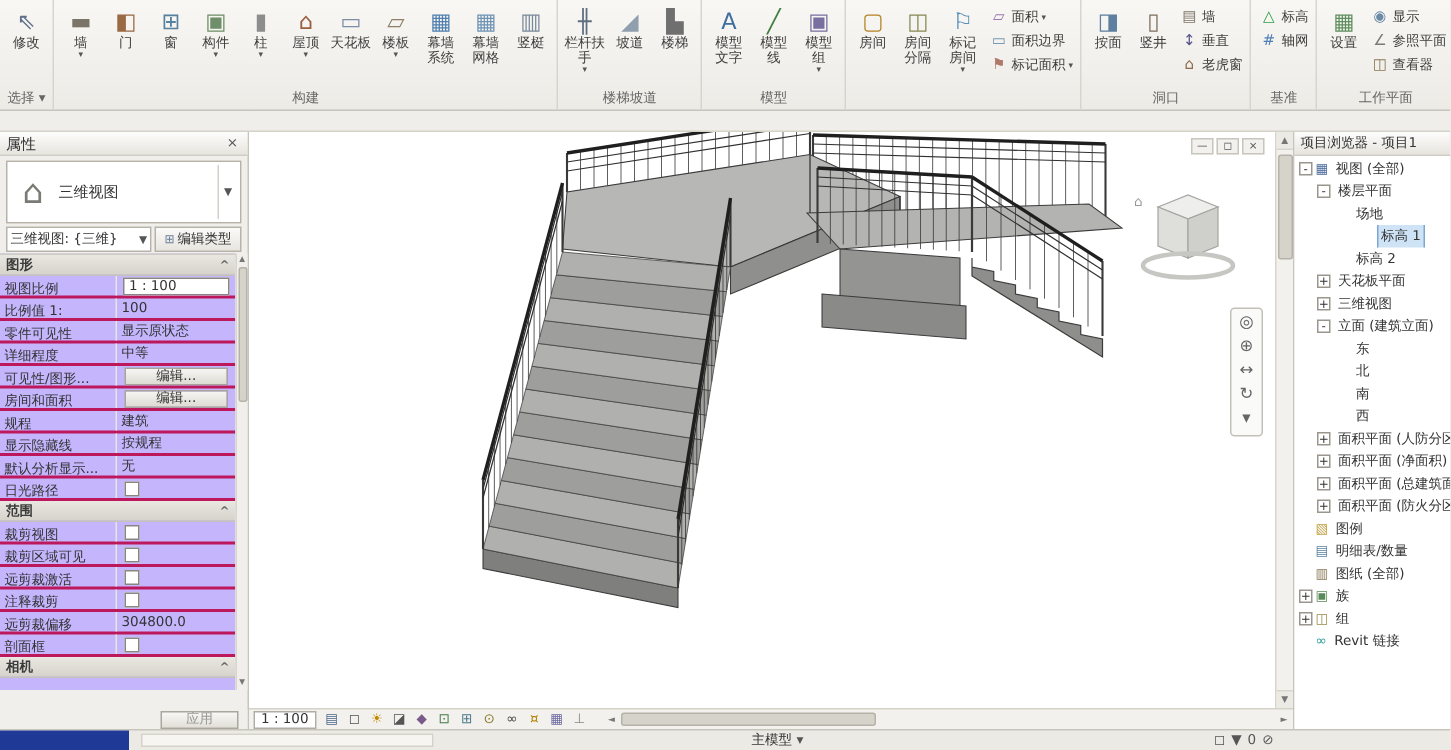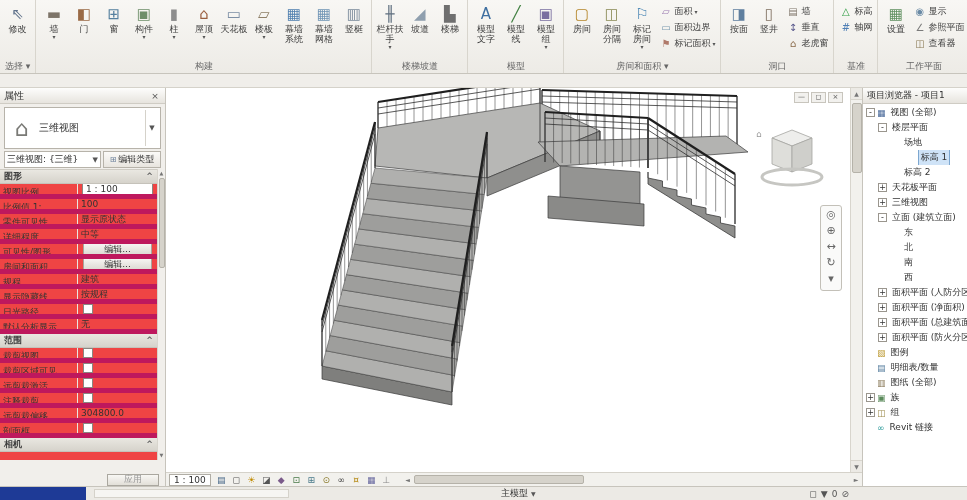--- a/index.html
+++ b/index.html
@@ -29,24 +29,24 @@
 .panel-header .close{margin-left:auto;font-size:9px;color:#555;width:12px;text-align:center}
 .type-selector{margin:3px 4px 2px;height:42px;background:#fff;border:1px solid #b7b3aa;display:flex;align-items:center;padding:2px}
 .ts-icon{width:30px;height:34px;font-size:22px;color:#7a7a76;display:flex;align-items:center;justify-content:center;flex:none}
 .ts-label{font-size:10px;padding-left:2px}
 .ts-arrow{margin-left:auto;width:13px;align-self:stretch;border-left:1px solid #d5d2ca;display:flex;align-items:center;justify-content:center;font-size:7px;color:#555}
 .filter-row{display:flex;margin:0 4px 2px;gap:2px;height:17px}
 .combo{flex:1;background:#fff;border:1px solid #b7b3aa;font-size:9px;display:flex;align-items:center;padding:4px 2px;overflow:hidden;white-space:nowrap}
 .combo .carr{margin-left:auto;font-size:7px;color:#555}
 .edit-type-btn{width:58px;background:linear-gradient(#fbfaf8,#e8e5df);border:1px solid #b7b3aa;font-size:9px;display:flex;align-items:center;justify-content:center;gap:2px;white-space:nowrap}
 .etb-icon{font-size:8px;color:#6a7f9a}
-.prop-grid{position:absolute;top:81px;bottom:26px;left:0;right:8px;overflow:hidden;border-top:1px solid #cfccc4;background:#ef4444}
+.prop-grid{position:absolute;top:81px;bottom:26px;left:0;right:8px;overflow:hidden;border-top:1px solid #cfccc4;background:#c4b5fd}
 .prop-section{height:14px;background:linear-gradient(#e9e7e1,#d6d3cb);border-bottom:1px solid #c5c2ba;display:flex;align-items:center;padding:0 4px;font-weight:bold;font-size:9px;color:#3c3c3c}
 .prop-section .chev{margin-left:auto;font-size:8px;color:#666}
-.prop-row{display:flex;height:15px;border-bottom:5px solid #be185d;font-size:9px;align-items:stretch}
+.prop-row{display:flex;height:15px;border-bottom:2px solid #be185d;font-size:9px;align-items:stretch}
 .prop-label{width:78px;padding:2px 3px 0;border-right:1px solid #e8e6e0;white-space:nowrap;overflow:hidden;color:#333;flex:none}
 .prop-value{flex:1;padding:0 3px;display:flex;align-items:center;white-space:nowrap;overflow:hidden}
 .prop-input{flex:1;margin:1px;border:1px solid #8a8781;background:#fff;display:flex;align-items:center;padding:0 3px}
 .prop-btn{flex:1;height:12px;margin:1px 2px;background:linear-gradient(#f6f5f2,#dedbd4);border:1px solid #a8a49c;font-size:9px;display:flex;align-items:center;justify-content:center;color:#333}
 .checkbox{width:10px;height:10px;border:1px solid #8a8781;background:#fff;margin-left:2px}
 .panel-scroll{position:absolute;right:0;top:81px;bottom:26px;width:8px;background:#f1efeb;border-left:1px solid #d8d5cd;display:flex;flex-direction:column;align-items:center}
 .ps-btn{width:8px;height:9px;font-size:5px;color:#777;text-align:center;line-height:9px}
 .ps-thumb{width:6px;height:90px;background:#d6d3cb;border:1px solid #b5b2a9;border-radius:2px}
 .panel-footer{position:absolute;left:0;right:0;bottom:13px;height:13px;background:#e9e7e1;border-top:1px solid #cfccc4;font-size:9px;display:flex;align-items:center;padding:0 4px;color:#444}
 .apply-row{position:absolute;left:0;right:0;bottom:0;height:13px;display:flex;justify-content:flex-end;align-items:center;padding:0 6px;background:#f1efeb}
@@ -229,21 +229,20 @@
                 <span class="ric" style="color: rgb(122, 154, 176);">▭</span>
                 <span>面积边界</span>
               </div>
               <div class="rsmall">
                 <span class="ric" style="color: rgb(176, 122, 106);">⚑</span>
                 <span>标记面积</span>
                 <span class="rsarrow">▾</span>
               </div>
             </div>
           </div>
-          <div class="rgroup-label">房间和面积 ▾</div>
         </div>
         <div class="rgroup">
           <div class="rgroup-items">
             <div class="rbtn">
               <div class="ric" style="color: rgb(95, 127, 159);">◨</div>
               <div class="rlabel">按面</div>
             </div>
             <div class="rbtn">
               <div class="ric" style="color: rgb(127, 111, 95);">▯</div>
               <div class="rlabel">竖井</div>
@@ -365,28 +364,28 @@
         </div>
         <div class="prop-row">
           <div class="prop-label">规程</div>
           <div class="prop-value">建筑</div>
         </div>
         <div class="prop-row">
           <div class="prop-label">显示隐藏线</div>
           <div class="prop-value">按规程</div>
         </div>
         <div class="prop-row">
-          <div class="prop-label">日光路径</div>
-          <div class="prop-value">
-            <div class="checkbox"></div>
-          </div>
-        </div>
-        <div class="prop-row">
           <div class="prop-label">默认分析显示...</div>
           <div class="prop-value">无</div>
+        </div>
+        <div class="prop-row">
+          <div class="prop-label">日光路径</div>
+          <div class="prop-value">
+            <div class="checkbox"></div>
+          </div>
         </div>
         <div class="prop-section">
           <span>范围</span>
           <span class="chev">^</span>
         </div>
         <div class="prop-row">
           <div class="prop-label">裁剪视图</div>
           <div class="prop-value">
             <div class="checkbox"></div>
           </div>

